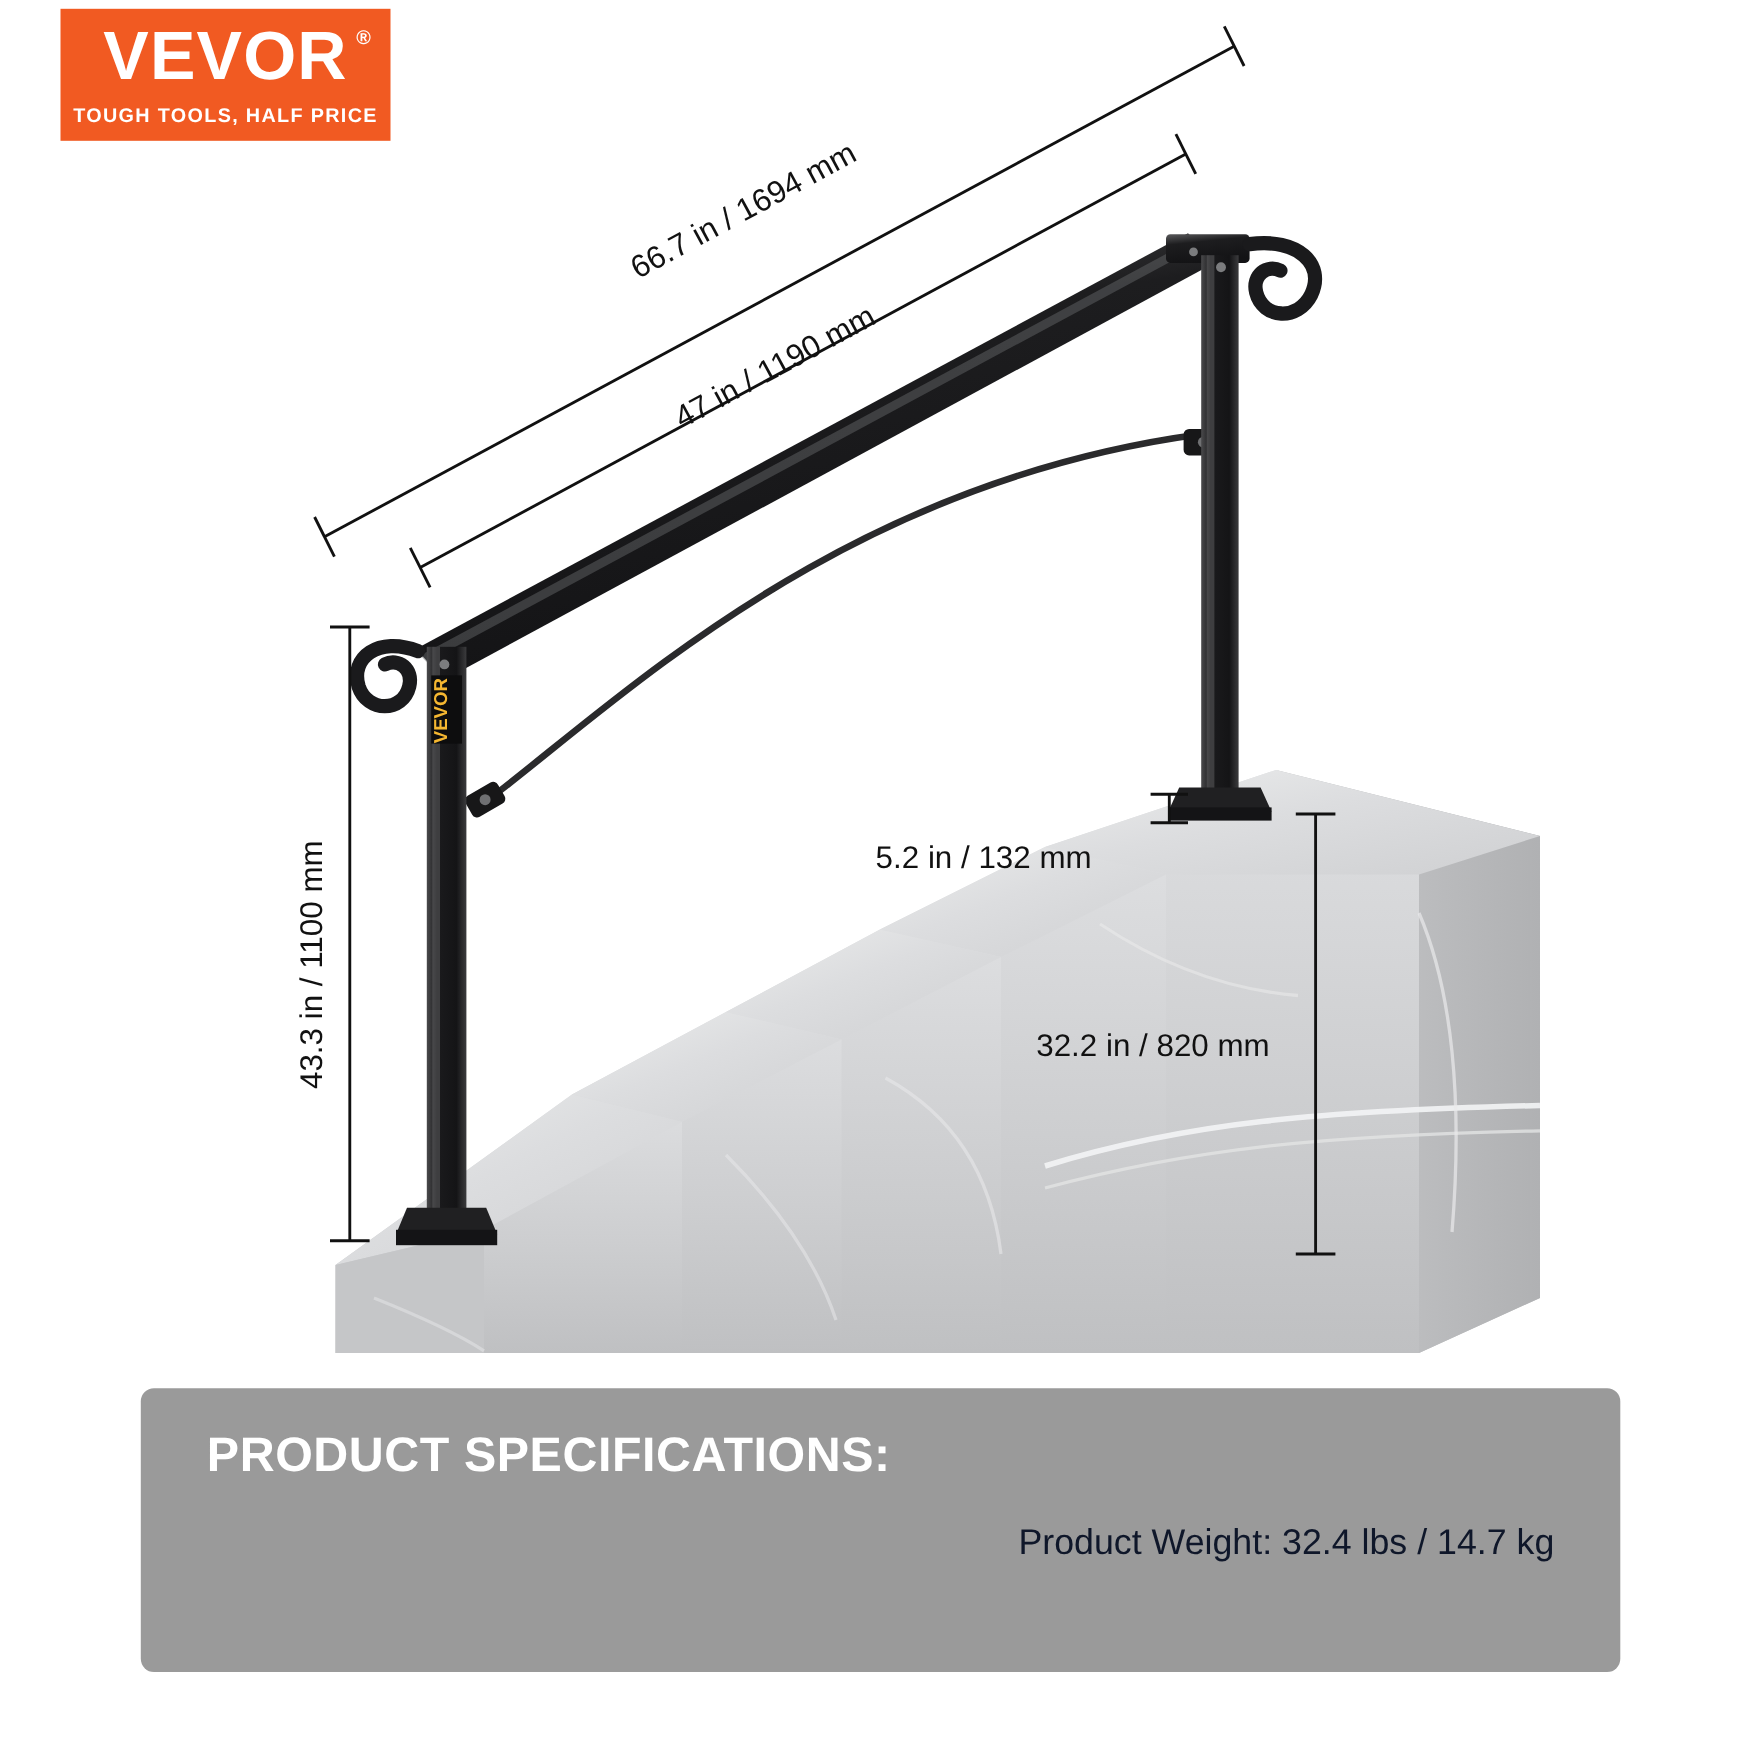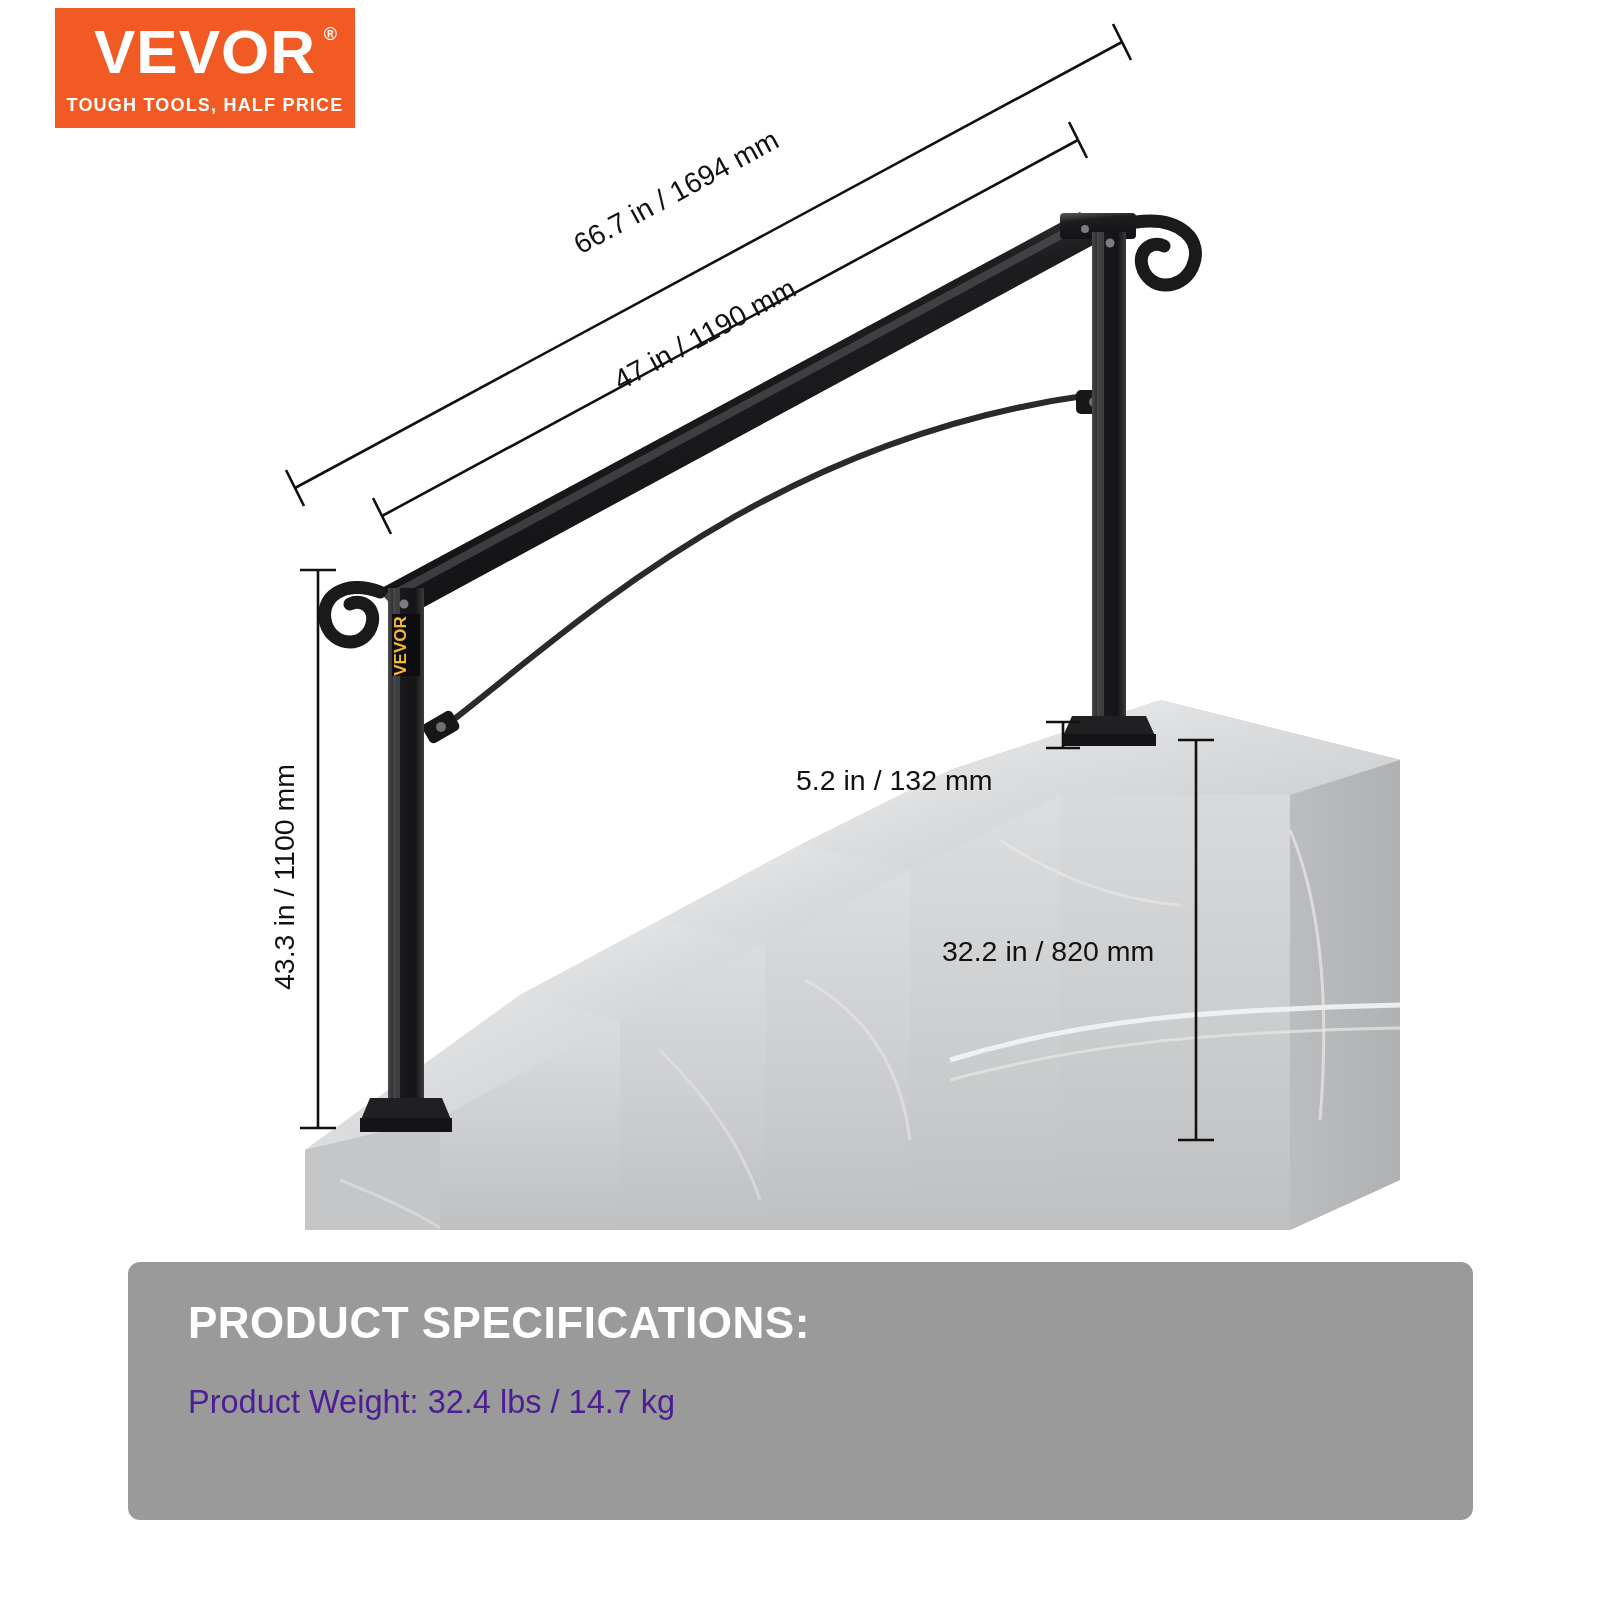--- a/index.html
+++ b/index.html
@@ -41,21 +41,21 @@
   
   .specs{
     position:absolute;left:128px;top:1262px;width:1345px;height:258px;
     background:#9a9a9a;border-radius:12px;
     box-sizing:border-box;padding:36px 60px 0 60px;
   }
   .specs-title{
     color:#ffffff;font-size:44px;font-weight:bold;letter-spacing:.5px;margin:0 0 36px 0;
   }
   .spec-line{
-    color:#4c1d95;font-size:32.5px;margin:0 0 12px 0;font-weight:normal;
+    color:#0f172a;font-size:32.5px;margin:0 0 12px 0;font-weight:normal;text-align:right;
   }
 </style>
 </head>
 <body>
 
 <div id="stage">
 
   <div class="brand">
     <div class="brand-name">
       <span>VEVOR</span><span class="brand-reg">®</span>

